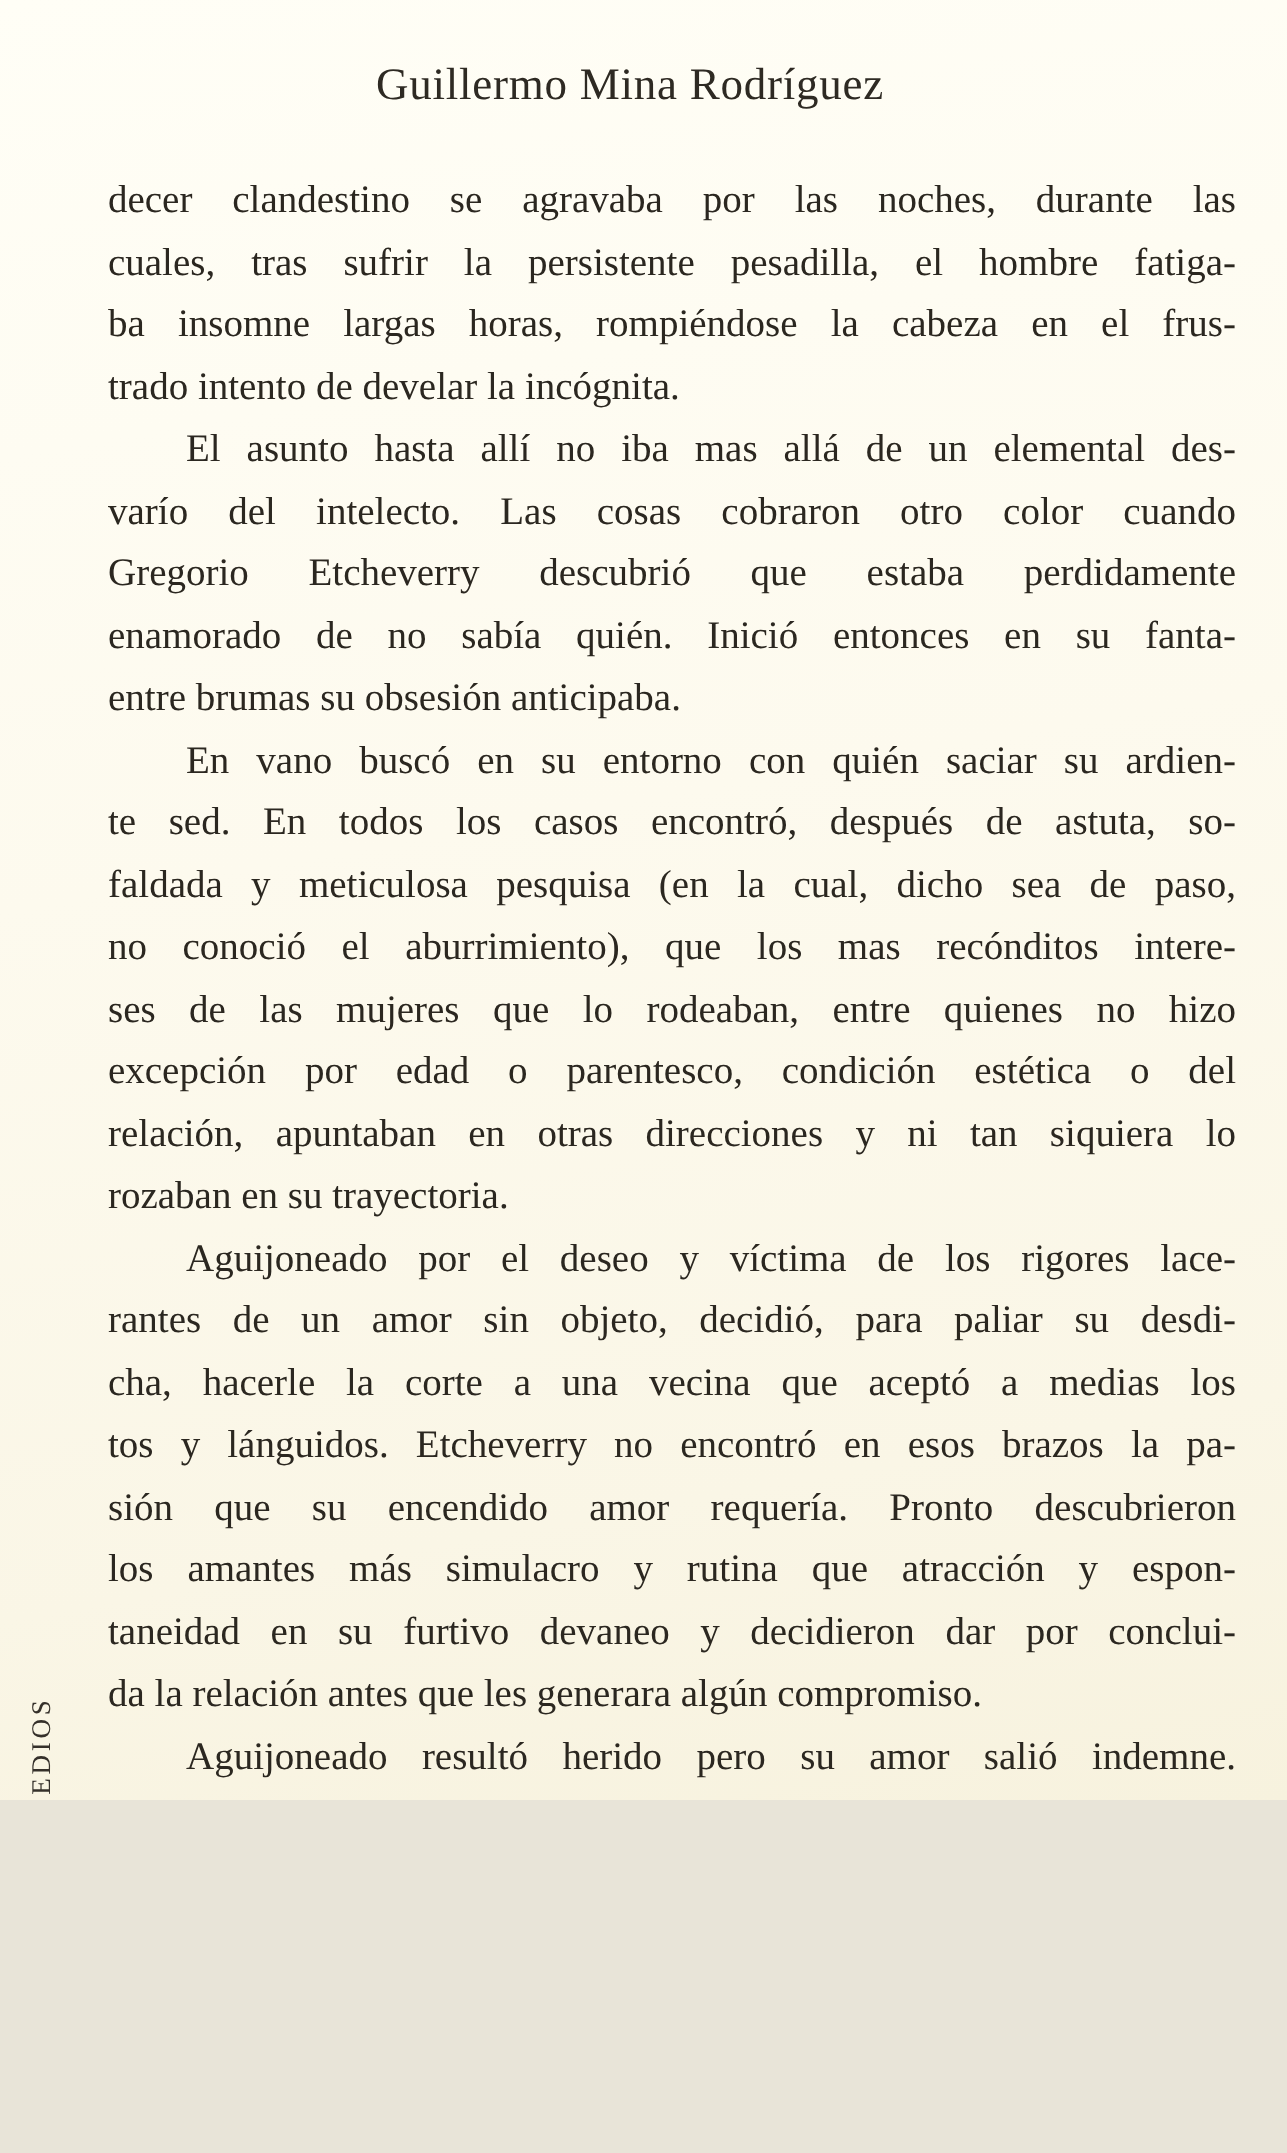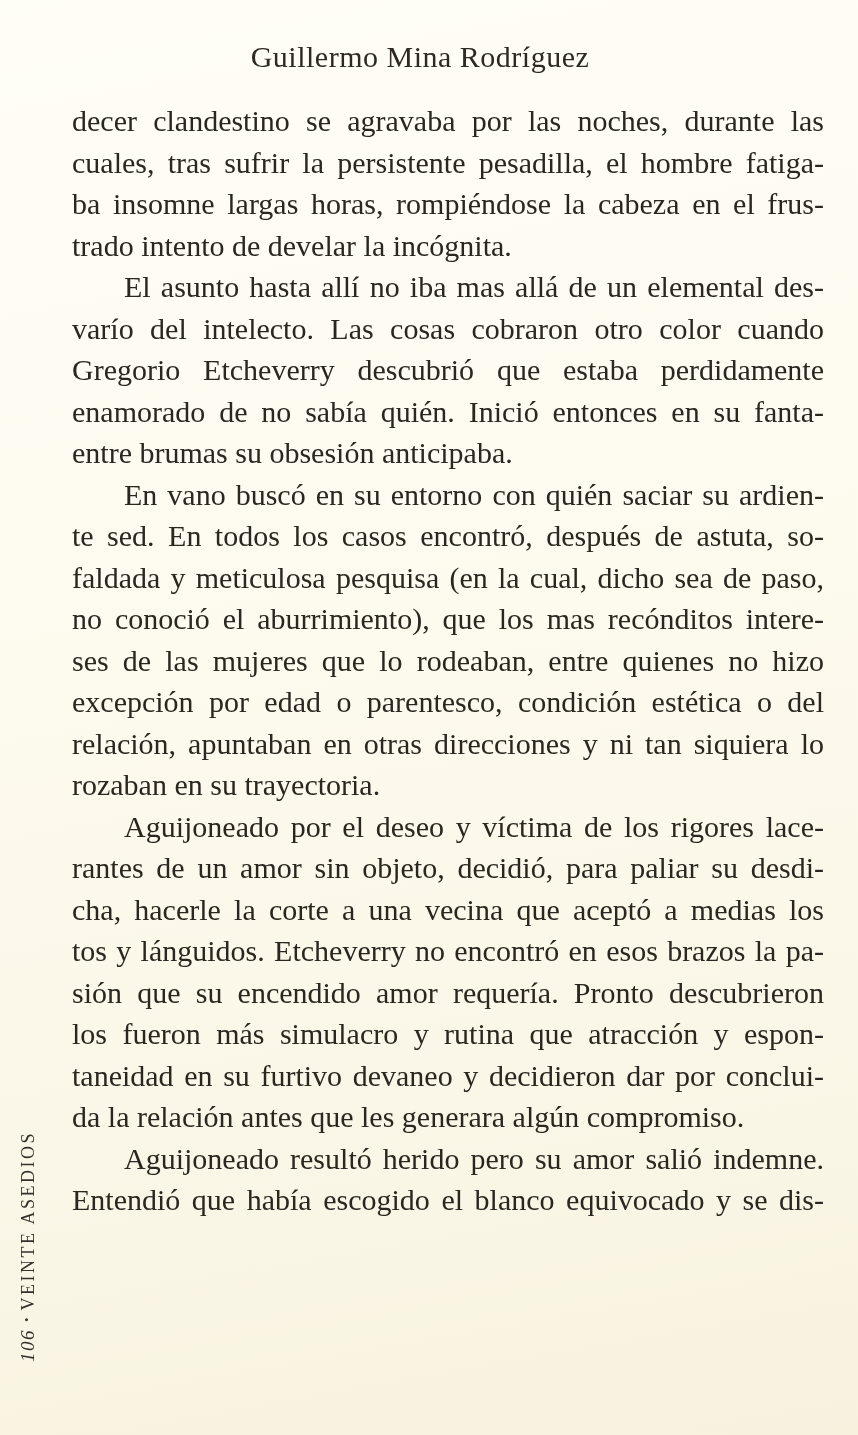--- a/index.html
+++ b/index.html
@@ -3,42 +3,42 @@
 <meta charset="utf-8">
 <style>
   html, body {
     margin: 0;
     padding: 0;
     background: #e8e4d8;
   }
   .page {
     position: relative;
     width: 858px;
-    height: 1435px;
+    height: 1200px;
     overflow: hidden;
     background: linear-gradient(170deg, #fffef6 0%, #fdfaee 45%, #faf6e6 80%, #f7f2de 100%);
     font-family: "Liberation Serif", "DejaVu Serif", serif;
     color: #2e2a23;
   }
   .running-header {
     position: absolute;
     top: 40px;
     left: 0;
     width: 840px;
     text-align: center;
     font-size: 30px;
     letter-spacing: 0.5px;
     color: #2e2a23;
   }
   .body-text {
     position: absolute;
-    top: 100px;
+    top: 112px;
     left: 72px;
     width: 752px;
-    font-size: 30px;
+    font-size: 26px;
     color: #2b2720;
   }
   .para { margin: 0; padding: 0; }
   .line {
     display: block;
     height: 41.5px;
     line-height: 41.5px;
     text-align: justify;
     text-align-last: justify;
     overflow: hidden;
@@ -102,21 +102,21 @@
         <span class="line">excepción por edad o parentesco, condición estética o del</span>
         <span class="line">relación, apuntaban en otras direcciones y ni tan siquiera lo</span>
         <span class="line last">rozaban en su trayectoria.</span>
       </p>
       <p class="para">
         <span class="line indent-first">Aguijoneado por el deseo y víctima de los rigores lace-</span>
         <span class="line">rantes de un amor sin objeto, decidió, para paliar su desdi-</span>
         <span class="line">cha, hacerle la corte a una vecina que aceptó a medias los</span>
         <span class="line">tos y lánguidos. Etcheverry no encontró en esos brazos la pa-</span>
         <span class="line">sión que su encendido amor requería. Pronto descubrieron</span>
-        <span class="line">los fueron más simulacro y rutina que atracción y espon-</span>
+        <span class="line">los amantes más simulacro y rutina que atracción y espon-</span>
         <span class="line">taneidad en su furtivo devaneo y decidieron dar por conclui-</span>
         <span class="line last">da la relación antes que les generara algún compromiso.</span>
       </p>
       <p class="para">
         <span class="line indent-first">Aguijoneado resultó herido pero su amor salió indemne.</span>
         <span class="line">Entendió que había escogido el blanco equivocado y se dis-</span>
       </p>
     </div>
 
   <div class="spine-caption">

